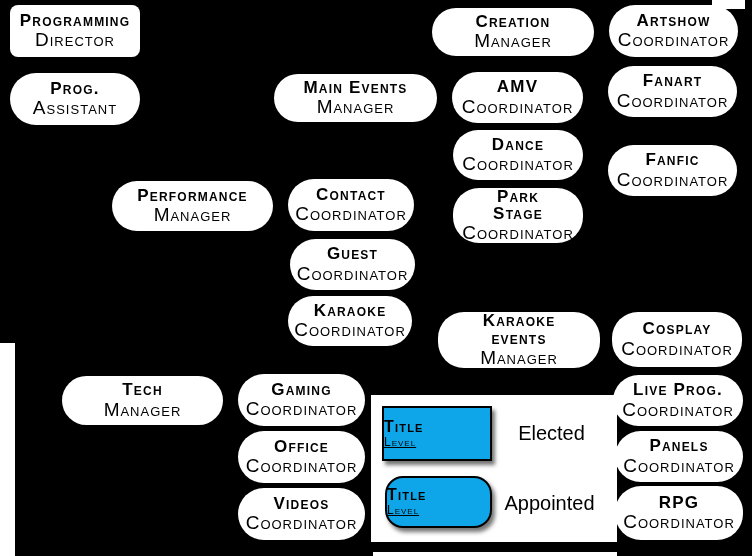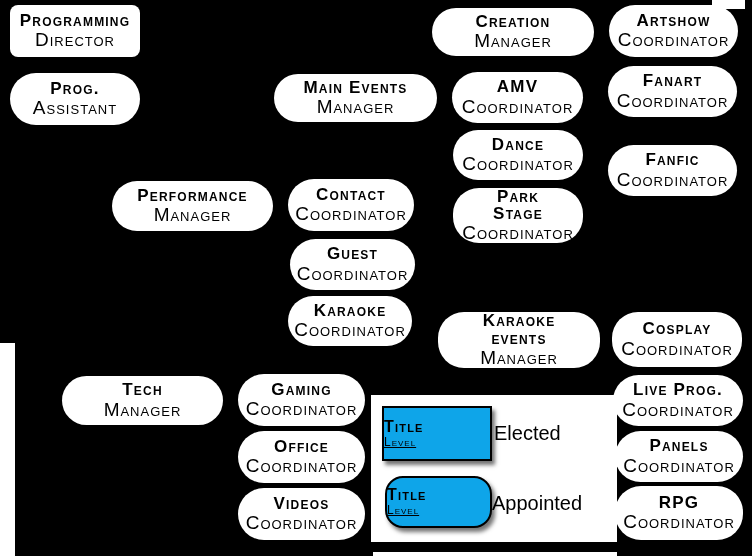--- a/index.html
+++ b/index.html
@@ -64,20 +64,21 @@
   .legend-sample.round { left: 14px; top: 81px; width: 107px; height: 52px; border-radius: 18px; }
   .legend-sample .node-title { font-size: 16px; }
   .legend-sample .node-level { font-size: 12px; text-decoration: underline; }
   .legend-label {
     position: absolute;
     color: #000;
     font-size: 20px;
     font-weight: normal;
     letter-spacing: 0;
     width: 115px;
+    text-align: center;
   }
   .legend-label.elected   { left: 123px; top: 27px; }
   .legend-label.appointed { left: 121px; top: 97px; }
   .artifact { position: absolute; background: #fff; }
   .artifact.left-strip   { left: 0;    top: 343px; width: 15px;  height: 213px; }
   .artifact.top-notch    { left: 712px; top: 0;    width: 33px;  height: 9px; }
   .artifact.bottom-strip { left: 373px; top: 552px; width: 244px; height: 4px; }
 </style>
 </head>
 <body>

